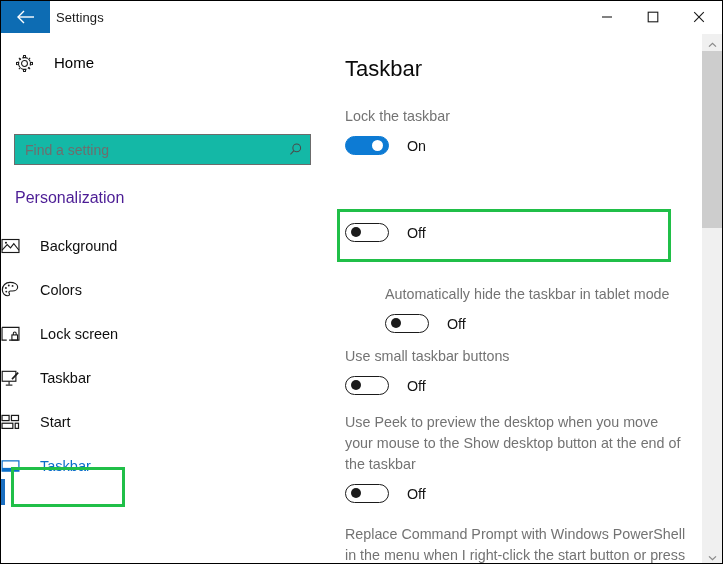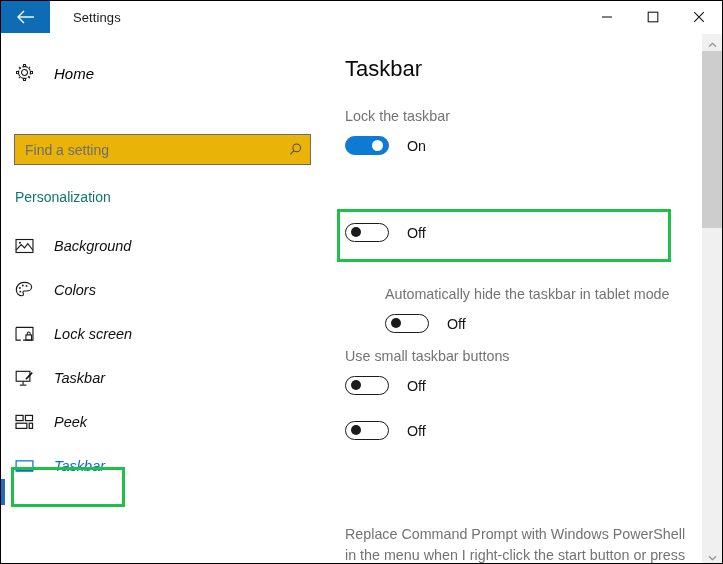--- a/index.html
+++ b/index.html
@@ -40,21 +40,21 @@
     align-items: center;
     justify-content: center;
     cursor: pointer;
     flex: 0 0 auto;
   }
   #back-button svg { display: block; }
 
   #app-title {
     display: flex;
     align-items: center;
-    padding-left: 23px;
+    padding-left: 6px;
     font-size: 13px;
     color: #1a1a1a;
     letter-spacing: .1px;
   }
 
   #window-controls {
     margin-left: auto;
     display: flex;
     align-items: stretch;
   }
@@ -78,40 +78,39 @@
     width: 330px;
     height: 530px;
     background: #ffffff;
   }
 
   #home-row {
     position: absolute;
     top: 20px;
     left: 14px;
     display: flex;
-    align-items: flex-end;
+    align-items: flex-start;
     cursor: pointer;
     height: 28px;
-    font-style: italic;
   }
   #home-row .icon { width: 26px; display: flex; justify-content: flex-start; }
   #home-label {
     font-size: 15px;
     color: #000000;
     margin-left: 13px;
   }
 
   #search-box {
     position: absolute;
     top: 100px;
     left: 13px;
     width: 297px;
     height: 31px;
     border: 1px solid #6b6b6b;
-    background: #eab308;
+    background: #14b8a6;
     display: flex;
     align-items: center;
     cursor: text;
   }
   #search-input {
     flex: 1;
     border: none;
     outline: none;
     background: transparent;
     font-family: "Liberation Sans", sans-serif;
@@ -126,39 +125,38 @@
     display: flex;
     align-items: center;
     justify-content: center;
     flex: 0 0 auto;
   }
 
   #category-label {
     position: absolute;
     top: 155px;
     left: 14px;
-    font-size: 14px;
-    color: #0f766e;
+    font-size: 16px;
+    color: #4c1d95;
   }
 
   #nav-list {
     position: absolute;
     top: 190px;
     left: 0;
     width: 330px;
   }
 
   .nav-item {
     position: relative;
     height: 44px;
     display: flex;
     align-items: center;
-    padding-left: 14px;
-    cursor: pointer;
-    font-style: italic;
+    padding-left: 0;
+    cursor: pointer;
   }
   .nav-item .nav-icon {
     width: 26px;
     flex: 0 0 auto;
     display: flex;
     align-items: center;
     justify-content: flex-start;
   }
   .nav-item .nav-label {
     margin-left: 13px;
@@ -440,21 +438,21 @@
 
       <div class="nav-item">
         <span class="nav-icon">
           <svg width="19" height="16" viewBox="0 0 20 17">
             <rect x="1" y="1.5" width="7.5" height="5.5" fill="none" stroke="#1a1a1a" stroke-width="1.3"></rect>
             <rect x="11" y="1.5" width="7.5" height="5.5" fill="none" stroke="#1a1a1a" stroke-width="1.3"></rect>
             <rect x="1" y="9.8" width="11.5" height="5.5" fill="none" stroke="#1a1a1a" stroke-width="1.3"></rect>
             <rect x="15" y="9.8" width="3.5" height="5.5" fill="none" stroke="#1a1a1a" stroke-width="1.3"></rect>
           </svg>
         </span>
-        <span class="nav-label">Peek</span>
+        <span class="nav-label">Start</span>
       </div>
 
       <div class="nav-item selected">
         <span class="nav-icon">
           <svg width="19" height="14" viewBox="0 0 20 15">
             <rect x="1" y="2" width="18" height="11" fill="none" stroke="#0a6ec9" stroke-width="1.3"></rect>
             <rect x="1" y="9.5" width="18" height="3.5" fill="#0a6ec9"></rect>
           </svg>
         </span>
         <span class="nav-label">Taskbar</span>
@@ -503,20 +501,21 @@
       <div class="setting-text">Use small taskbar buttons</div>
       <div class="toggle-row">
         <div class="switch off">
           <div class="knob"></div>
         </div>
         <span class="toggle-state">Off</span>
       </div>
     </div>
 
     <div class="setting" style="top:378px;">
+      <div class="setting-text">Use Peek to preview the desktop when you move your mouse to the Show desktop button at the end of the taskbar</div>
       <div class="toggle-row">
         <div class="switch off">
           <div class="knob"></div>
         </div>
         <span class="toggle-state">Off</span>
       </div>
     </div>
 
     <div class="setting" style="top:490px;">
       <div class="setting-text">Replace Command Prompt with Windows PowerShell in the menu when I right-click the start button or press Windows key+X</div>

